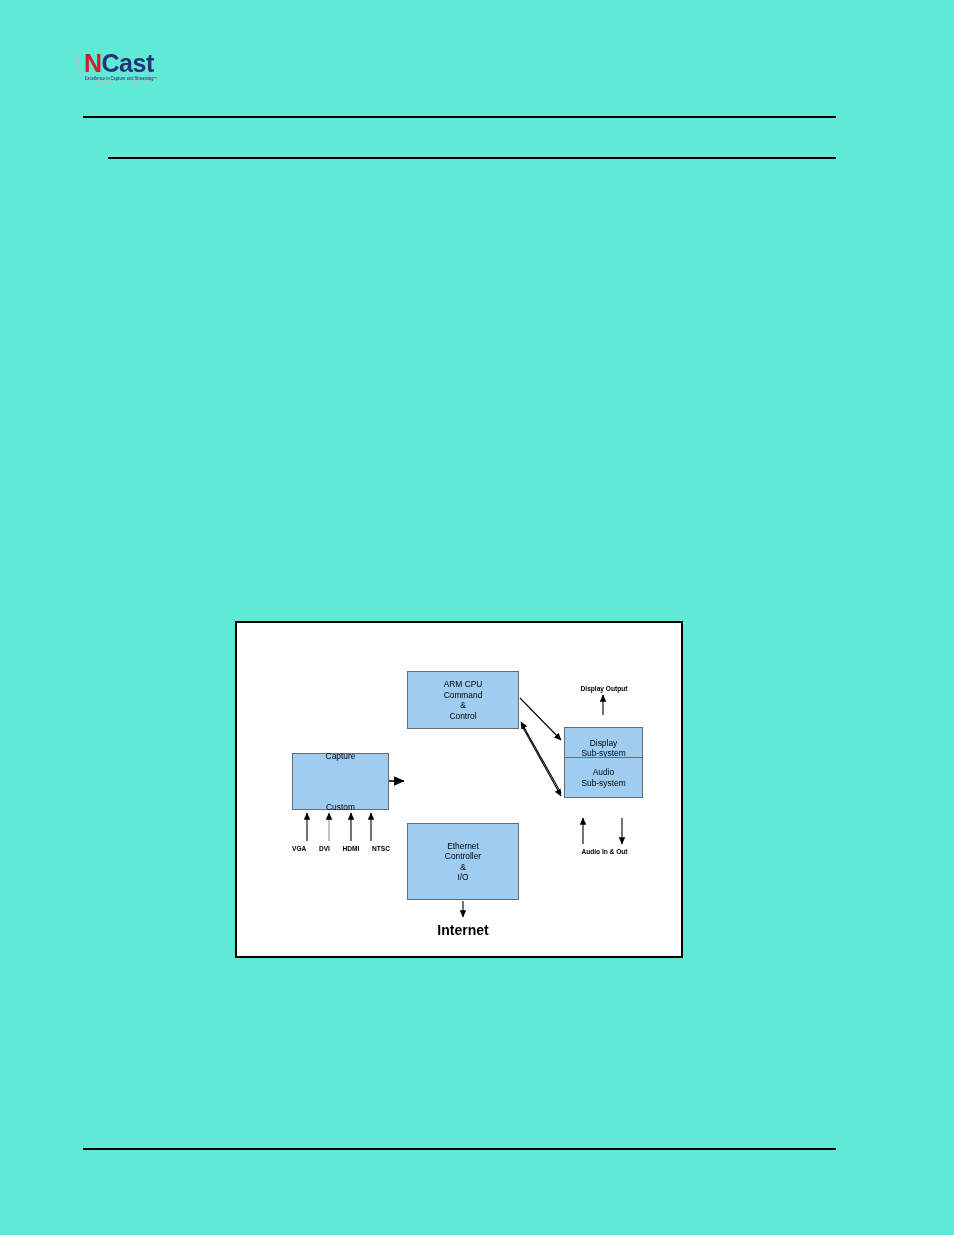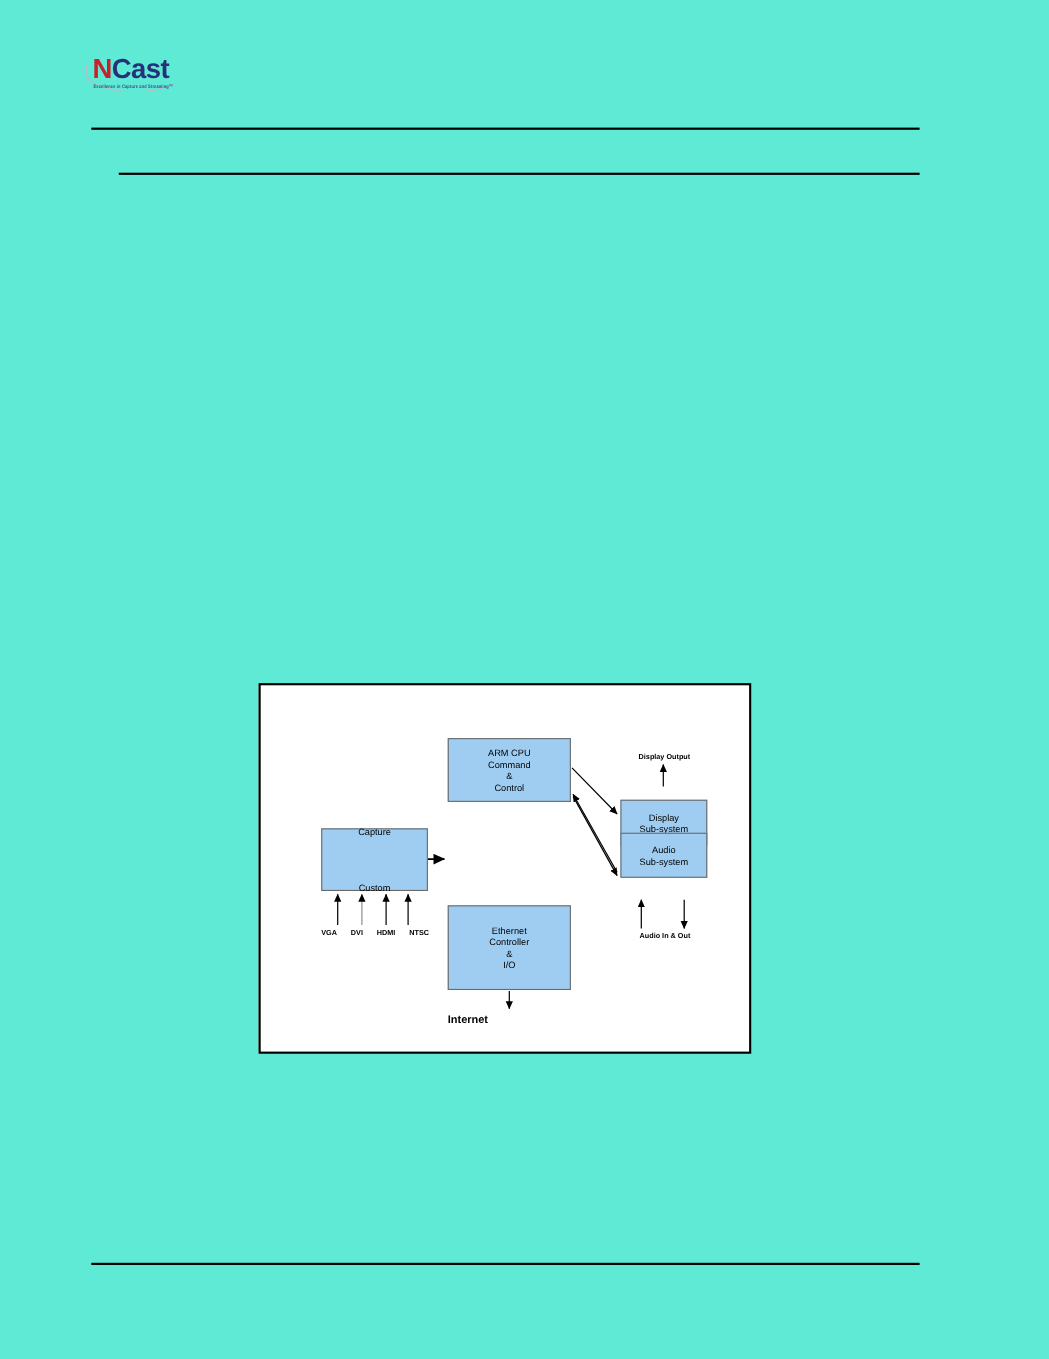--- a/index.html
+++ b/index.html
@@ -130,21 +130,21 @@
     color: #000;
     white-space: nowrap;
   }
   .lbl-inputs {
     left: 55px; top: 222px;
     width: 98px;
     display: flex;
     justify-content: space-between;
     font-size: 6.6px;
   }
-  .lbl-internet { left: 170px; top: 299px; width: 112px; font-size: 10px; }
+  .lbl-internet { left: 170px; top: 299px; width: 112px; text-align: center; font-size: 14px; }
   .lbl-dispout  { left: 322px; top: 62px;  width: 90px; text-align: center; font-size: 6.6px; }
   .lbl-audioio  { left: 320px; top: 225px; width: 95px; text-align: center; font-size: 6.6px; }
 
   
   .arrows {
     position: absolute;
     left: 0; top: 0;
     width: 100%; height: 100%;
     pointer-events: none;
   }

